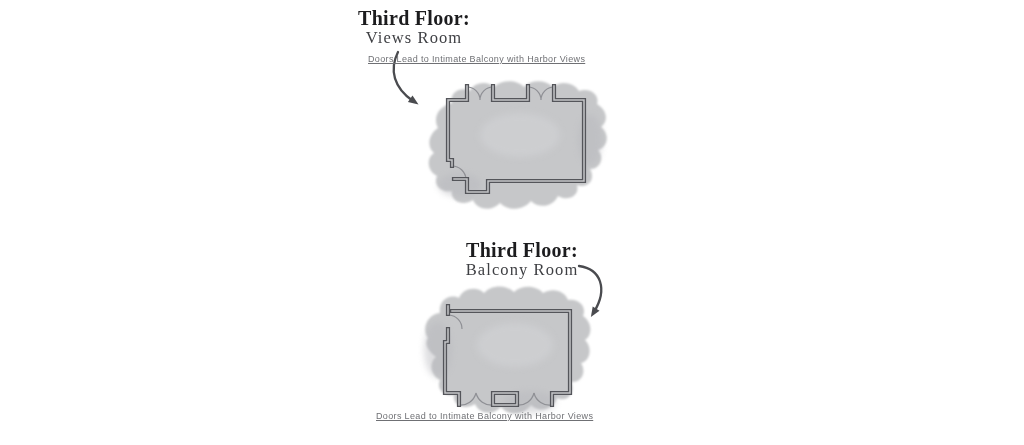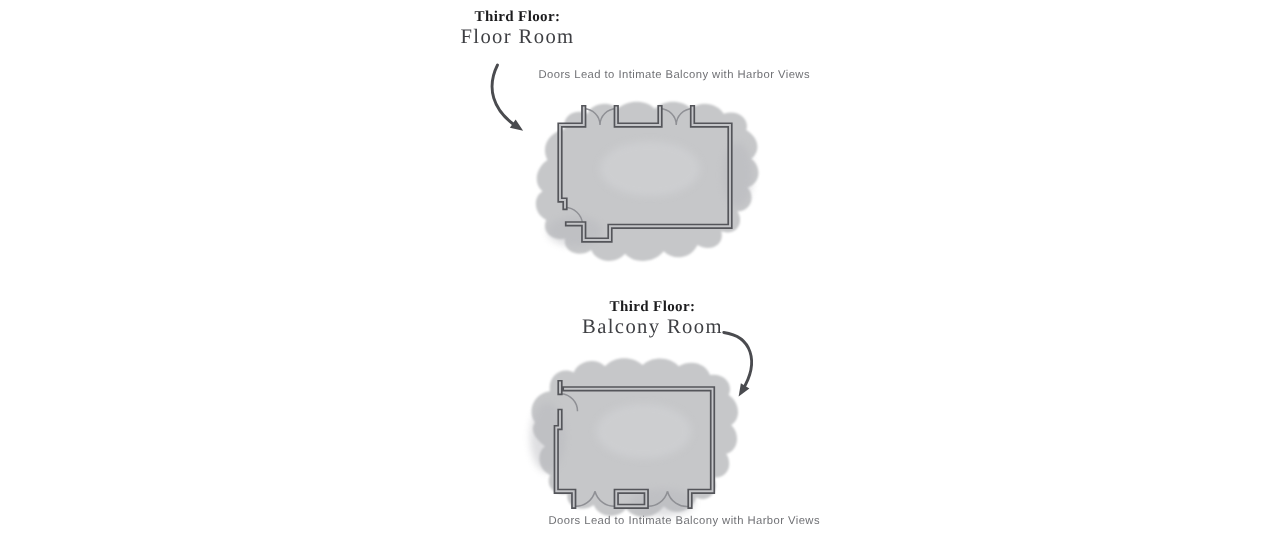--- a/index.html
+++ b/index.html
@@ -11,50 +11,51 @@
   html,body{margin:0;padding:0;background:var(--background);}
   #stage{
     position:relative;width:1024px;height:445px;overflow:hidden;
     background:var(--background);
     font-family:"Liberation Sans","DejaVu Sans",sans-serif;
   }
   .plan-svg{position:absolute;left:0;top:0;z-index:0;}
   .heading-block{position:absolute;z-index:2;text-align:center;}
   .heading-line1{
     font-family:"Liberation Serif","DejaVu Serif",serif;
-    font-weight:bold;font-size:12px;line-height:1.1;color:var(--heading);
+    font-weight:bold;font-size:20px;line-height:1.1;color:var(--heading);
     letter-spacing:.3px;
   }
   .heading-line2{
     font-family:"Liberation Serif","DejaVu Serif",serif;
     font-weight:normal;font-size:16.5px;line-height:1.15;color:var(--subheading);
     letter-spacing:1.1px;
   }
   .caption{
-    position:absolute;z-index:2;text-align:right;
+    position:absolute;z-index:2;text-align:left;
     font-size:9px;letter-spacing:.35px;color:var(--caption);
     width:280px;
+    text-decoration:underline;
   }
   .blob{fill:var(--blob);}
   .blob-dark{fill:var(--blob-dark);opacity:.45;}
   .blob-light{fill:var(--blob-light);opacity:.5;}
   .wall-outer{fill:none;stroke:var(--wall);stroke-width:4.2;stroke-linecap:square;stroke-linejoin:miter;}
   .wall-inner{fill:none;stroke:var(--wall-inner);stroke-width:1.5;stroke-linecap:square;stroke-linejoin:miter;}
   .door-arc{fill:none;stroke:var(--door-arc);stroke-width:1.2;}
   .arrow-line{fill:none;stroke:var(--arrow);stroke-width:2.3;stroke-linecap:round;}
   .arrow-head{fill:var(--arrow);stroke:none;}
 </style>
 </head>
 <body>
 
 <div id="stage">
 
   <div class="heading-block" style="left:324px;top:7px;width:180px;">
     <div class="heading-line1">Third Floor:</div>
-    <div class="heading-line2">Floor Room</div>
+    <div class="heading-line2">Views Room</div>
   </div>
 
   <div class="caption" style="left:368px;top:54px;">Doors Lead to Intimate Balcony with Harbor Views</div>
 
   <div class="heading-block" style="left:432px;top:239px;width:180px;">
     <div class="heading-line1">Third Floor:</div>
     <div class="heading-line2">Balcony Room</div>
   </div>
 
   <div class="caption" style="left:376px;top:411px;">Doors Lead to Intimate Balcony with Harbor Views</div>

